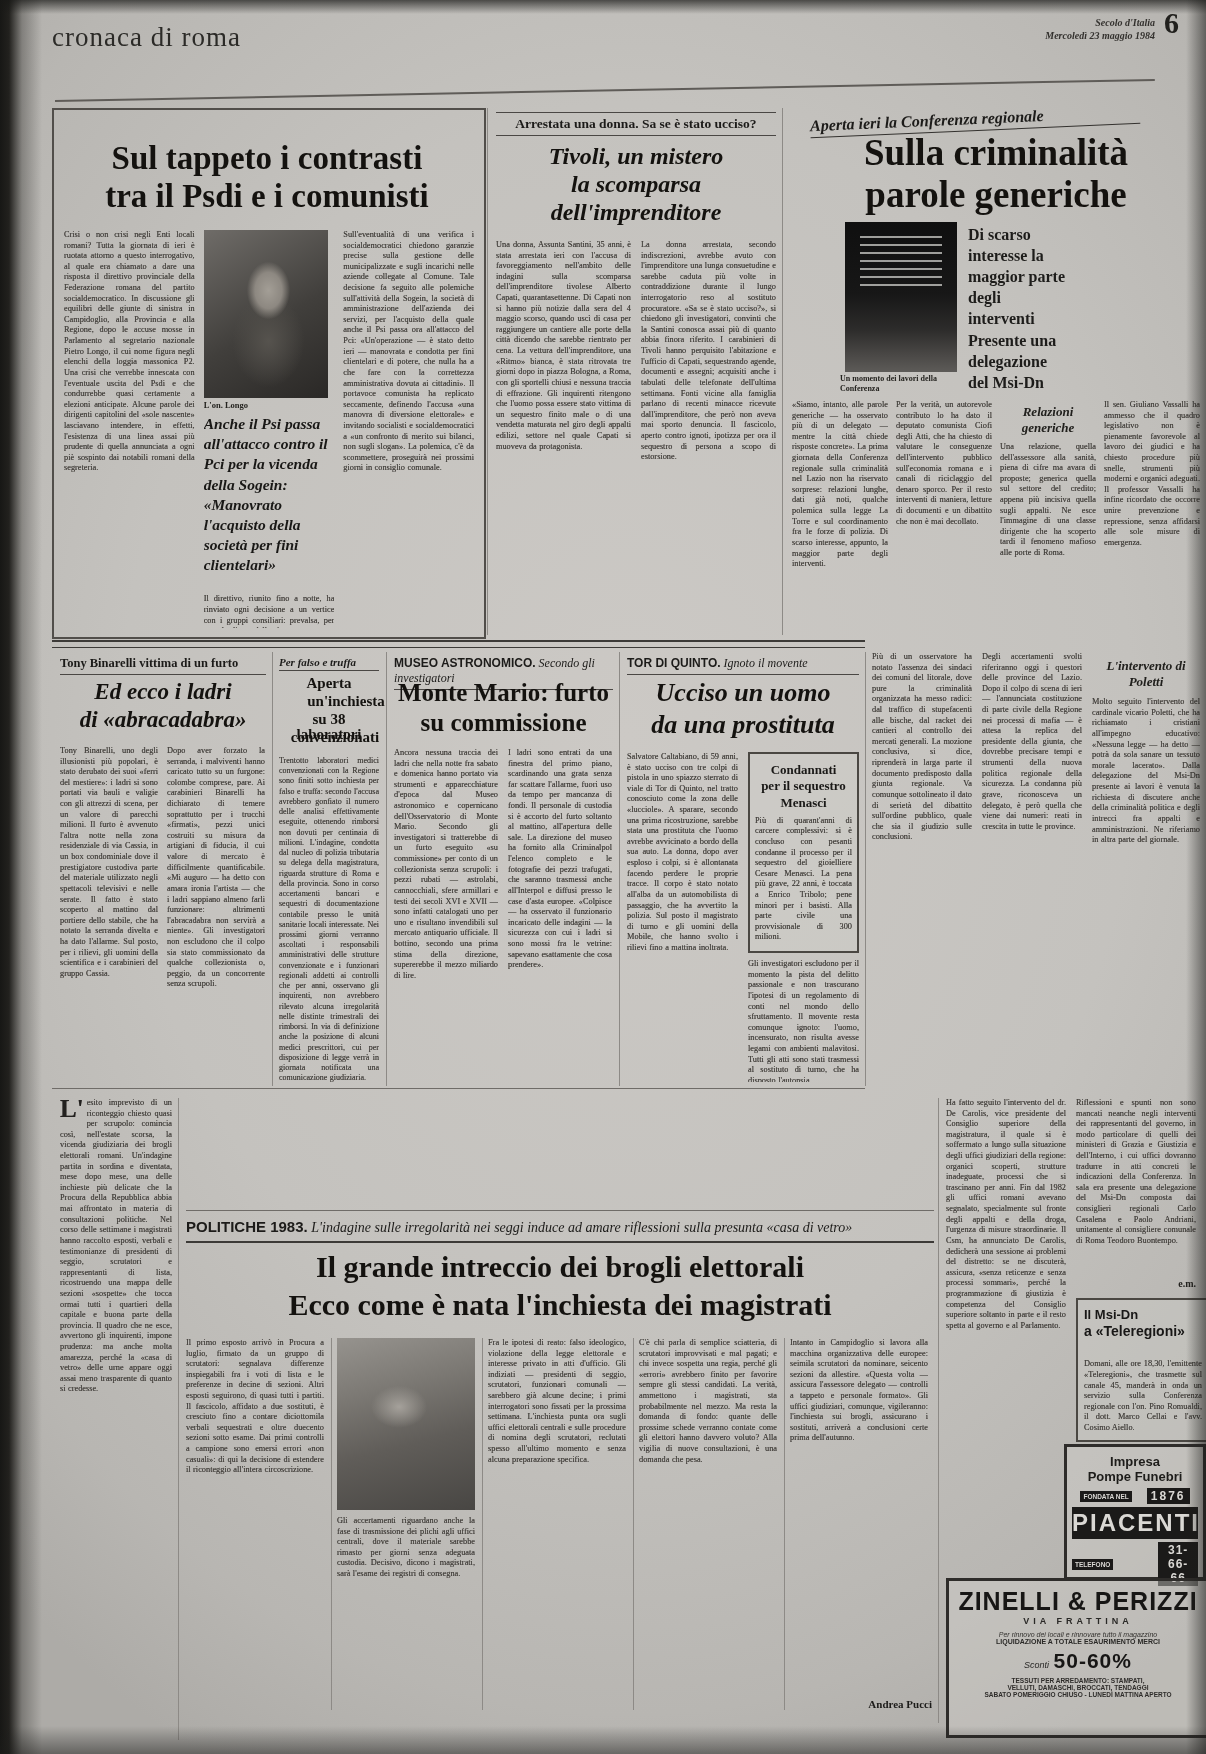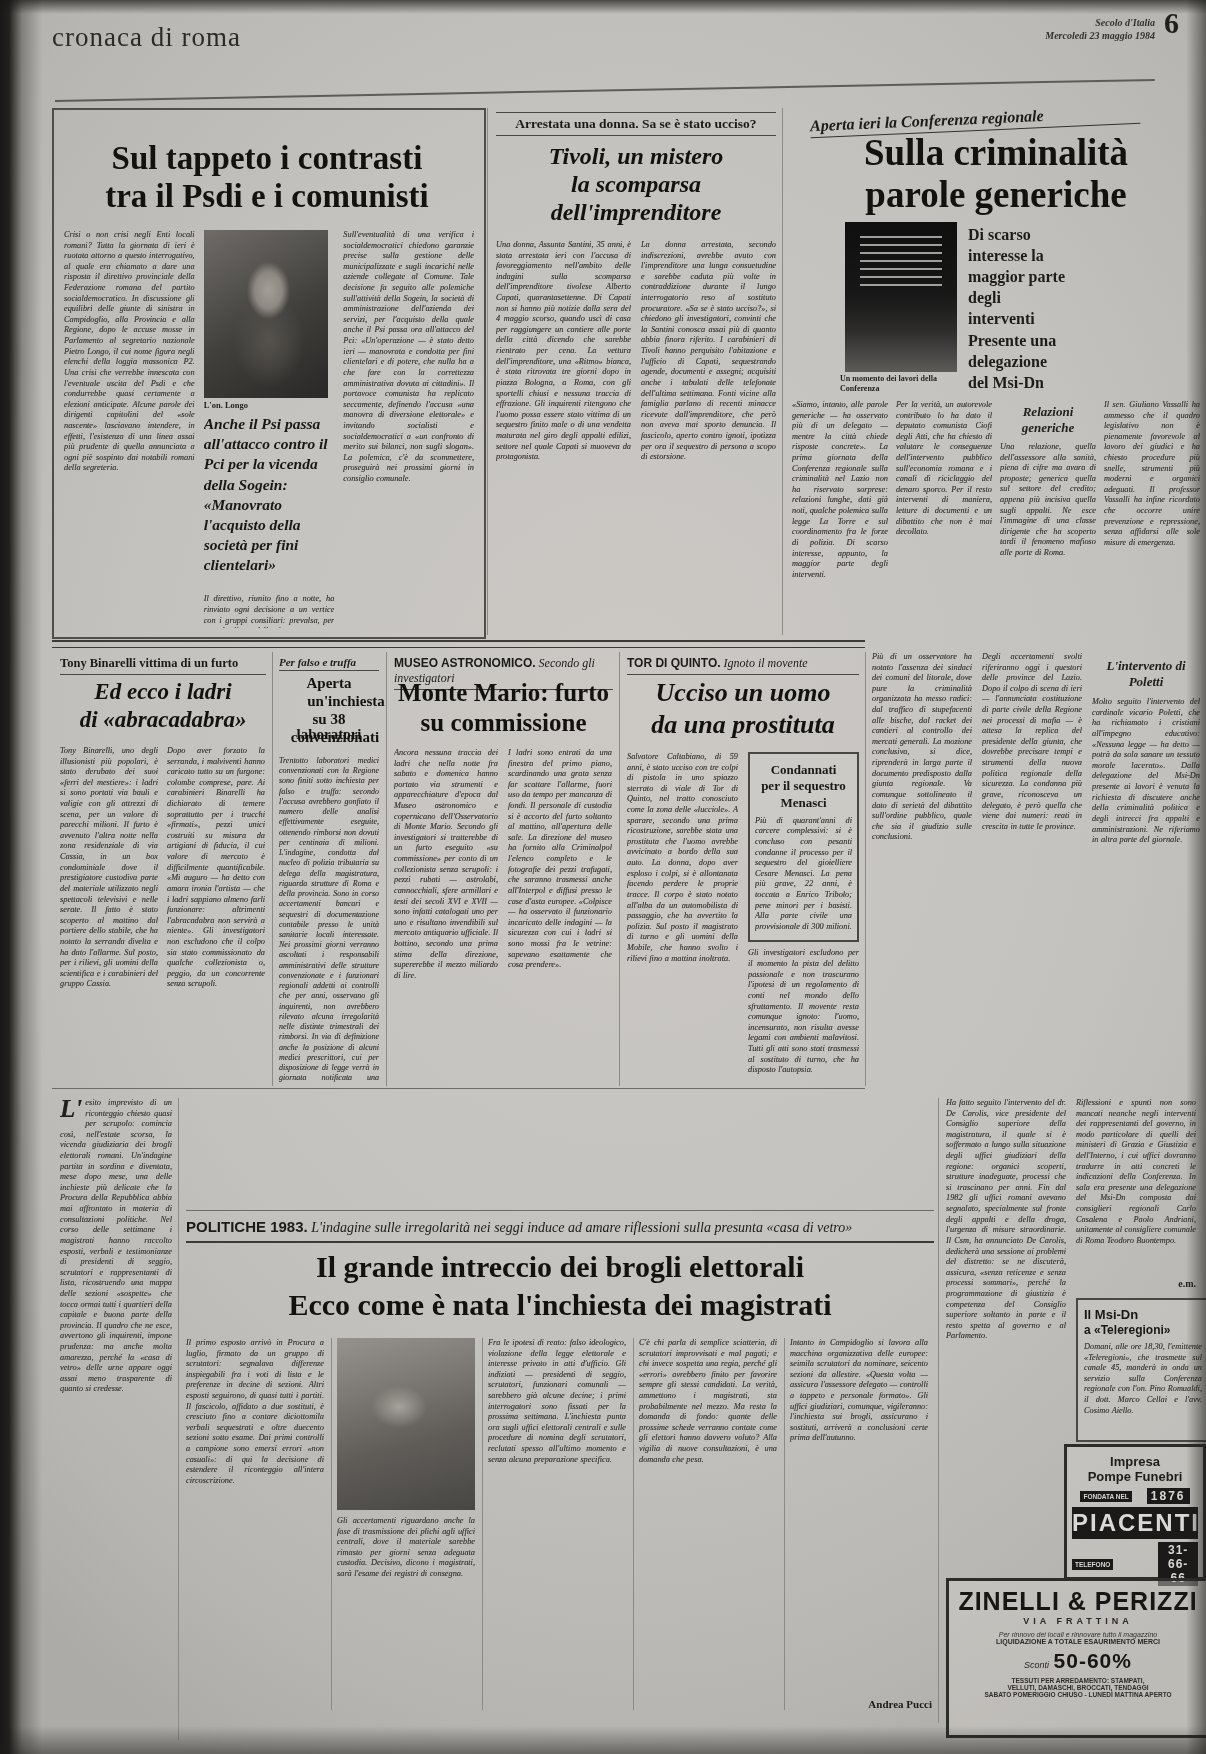--- a/index.html
+++ b/index.html
@@ -7,21 +7,21 @@
     background:radial-gradient(ellipse 920px 1150px at 52% 42%, #ccc9c5 0%, #c4c2be 55%, #b8b6b2 85%, #adaba7 100%);
     font-family:"Liberation Serif", serif; color:#2e2c29;}
   .ov{position:absolute;pointer-events:none;z-index:50;}
   .edgeL{left:0;top:0;width:42px;height:100%;background:linear-gradient(90deg,#171715 0,#22211e 9px,rgba(34,33,30,.35) 22px,rgba(34,33,30,0) 42px);}
   .edgeT{left:0;top:0;width:100%;height:14px;background:linear-gradient(180deg,rgba(24,24,22,.7),rgba(24,24,22,0));}
   .edgeR{right:0;top:0;width:20px;height:100%;background:linear-gradient(270deg,rgba(28,28,26,.55),rgba(28,28,26,0));}
   .edgeB{left:0;bottom:0;width:100%;height:28px;background:linear-gradient(0deg,rgba(28,28,26,.5),rgba(28,28,26,0));}
   .abs{position:absolute;}
   .vrule{position:absolute;width:1px;background:#8d8a86;}
   .hrule{position:absolute;background:#6f6c68;}
-  .bodytxt{font-size:8.3px;line-height:1.28;text-align:justify;color:#45423e;word-spacing:.4px;overflow:hidden;text-shadow:0 0 .5px rgba(70,66,62,.8);font-style:italic;}
+  .bodytxt{font-size:8.3px;line-height:1.28;text-align:justify;color:#45423e;word-spacing:.4px;overflow:hidden;text-shadow:0 0 .5px rgba(70,66,62,.8);}
   .kick-it{font-style:italic;font-weight:bold;color:#1c1b19;}
   .kick-b{font-weight:bold;color:#1c1b19;}
   .hl{font-weight:bold;color:#14120f;text-align:center;line-height:1.02;}
   .hl-it{font-style:italic;}
   .subhead{font-style:italic;font-weight:bold;text-align:center;color:#21201d;}
   .cols{display:flex;}
   .photo{position:relative;overflow:hidden;}
   .ph-longo{background:
     radial-gradient(ellipse 30px 40px at 52% 36%, #a39e96 0%, #8d8881 45%, rgba(0,0,0,0) 72%),
     radial-gradient(ellipse 48px 62px at 52% 66%, #56534e 0%, rgba(0,0,0,0) 75%),
@@ -209,21 +209,21 @@
   <div class="vrule" style="left:784px;top:1338px;height:372px;"></div>
   <div style="position:absolute;left:760px;top:1698px;width:172px;text-align:right;font-weight:bold;font-size:11px;color:#1c1b19;">Andrea Pucci</div>
 
   <div class="vrule" style="left:938px;top:1098px;height:625px;"></div>
   <div class="bodytxt" style="position:absolute;left:946px;top:1098px;width:120px;height:468px;">Ha fatto seguito l'intervento del dr. De Carolis, vice presidente del Consiglio superiore della magistratura, il quale si è soffermato a lungo sulla situazione degli uffici giudiziari della regione: organici scoperti, strutture inadeguate, processi che si trascinano per anni. Fin dal 1982 gli uffici romani avevano segnalato, specialmente sul fronte degli appalti e della droga, l'urgenza di misure straordinarie. Il Csm, ha annunciato De Carolis, dedicherà una sessione ai problemi del distretto: se ne discuterà, assicura, «senza reticenze e senza processi sommari», perché la programmazione di giustizia è competenza del Consiglio superiore soltanto in parte e il resto spetta al governo e al Parlamento.</div>
   <div class="bodytxt" style="position:absolute;left:1076px;top:1098px;width:120px;height:178px;">Riflessioni e spunti non sono mancati neanche negli interventi dei rappresentanti del governo, in modo particolare di quelli dei ministeri di Grazia e Giustizia e dell'Interno, i cui uffici dovranno tradurre in atti concreti le indicazioni della Conferenza. In sala era presente una delegazione del Msi-Dn composta dai consiglieri regionali Carlo Casalena e Paolo Andriani, unitamente al consigliere comunale di Roma Teodoro Buontempo.</div>
   <div style="position:absolute;left:1076px;top:1278px;width:120px;text-align:right;font-weight:bold;font-size:10px;color:#23221f;">e.m.</div>
 
   <div class="boxed" style="position:absolute;left:1076px;top:1298px;width:118px;height:126px;padding:7px 6px;">
     <div class="sans" style="font-weight:bold;font-size:13px;line-height:1.2;color:#181716;">Il Msi-Dn</div>
-    <div class="sans" style="font-weight:bold;font-size:12px;line-height:1.2;color:#181716;margin-bottom:5px;">a «Teleregioni»</div>
+    <div class="sans" style="font-weight:bold;font-size:14px;line-height:1.2;color:#181716;margin-bottom:20px;">a «Teleregioni»</div>
     <div class="bodytxt">Domani, alle ore 18,30, l'emittente «Teleregioni», che trasmette sul canale 45, manderà in onda un servizio sulla Conferenza regionale con l'on. Pino Romualdi, il dott. Marco Cellai e l'avv. Cosimo Aiello.</div>
   </div>
 
   <div class="ad" style="position:absolute;left:1064px;top:1444px;width:126px;height:116px;padding:7px 5px;">
     <div style="font-weight:bold;font-size:13px;color:#1d1c1a;">Impresa</div>
     <div style="font-weight:bold;font-size:13px;color:#1d1c1a;margin-bottom:4px;">Pompe Funebri</div>
     <div style="display:flex;align-items:center;justify-content:center;gap:15px;">
       <span class="bar" style="font-size:6.5px;padding:2px 3px;">FONDATA NEL</span>
       <span class="bar" style="font-size:12px;padding:1px 4px;letter-spacing:2px;">1876</span>
     </div>

